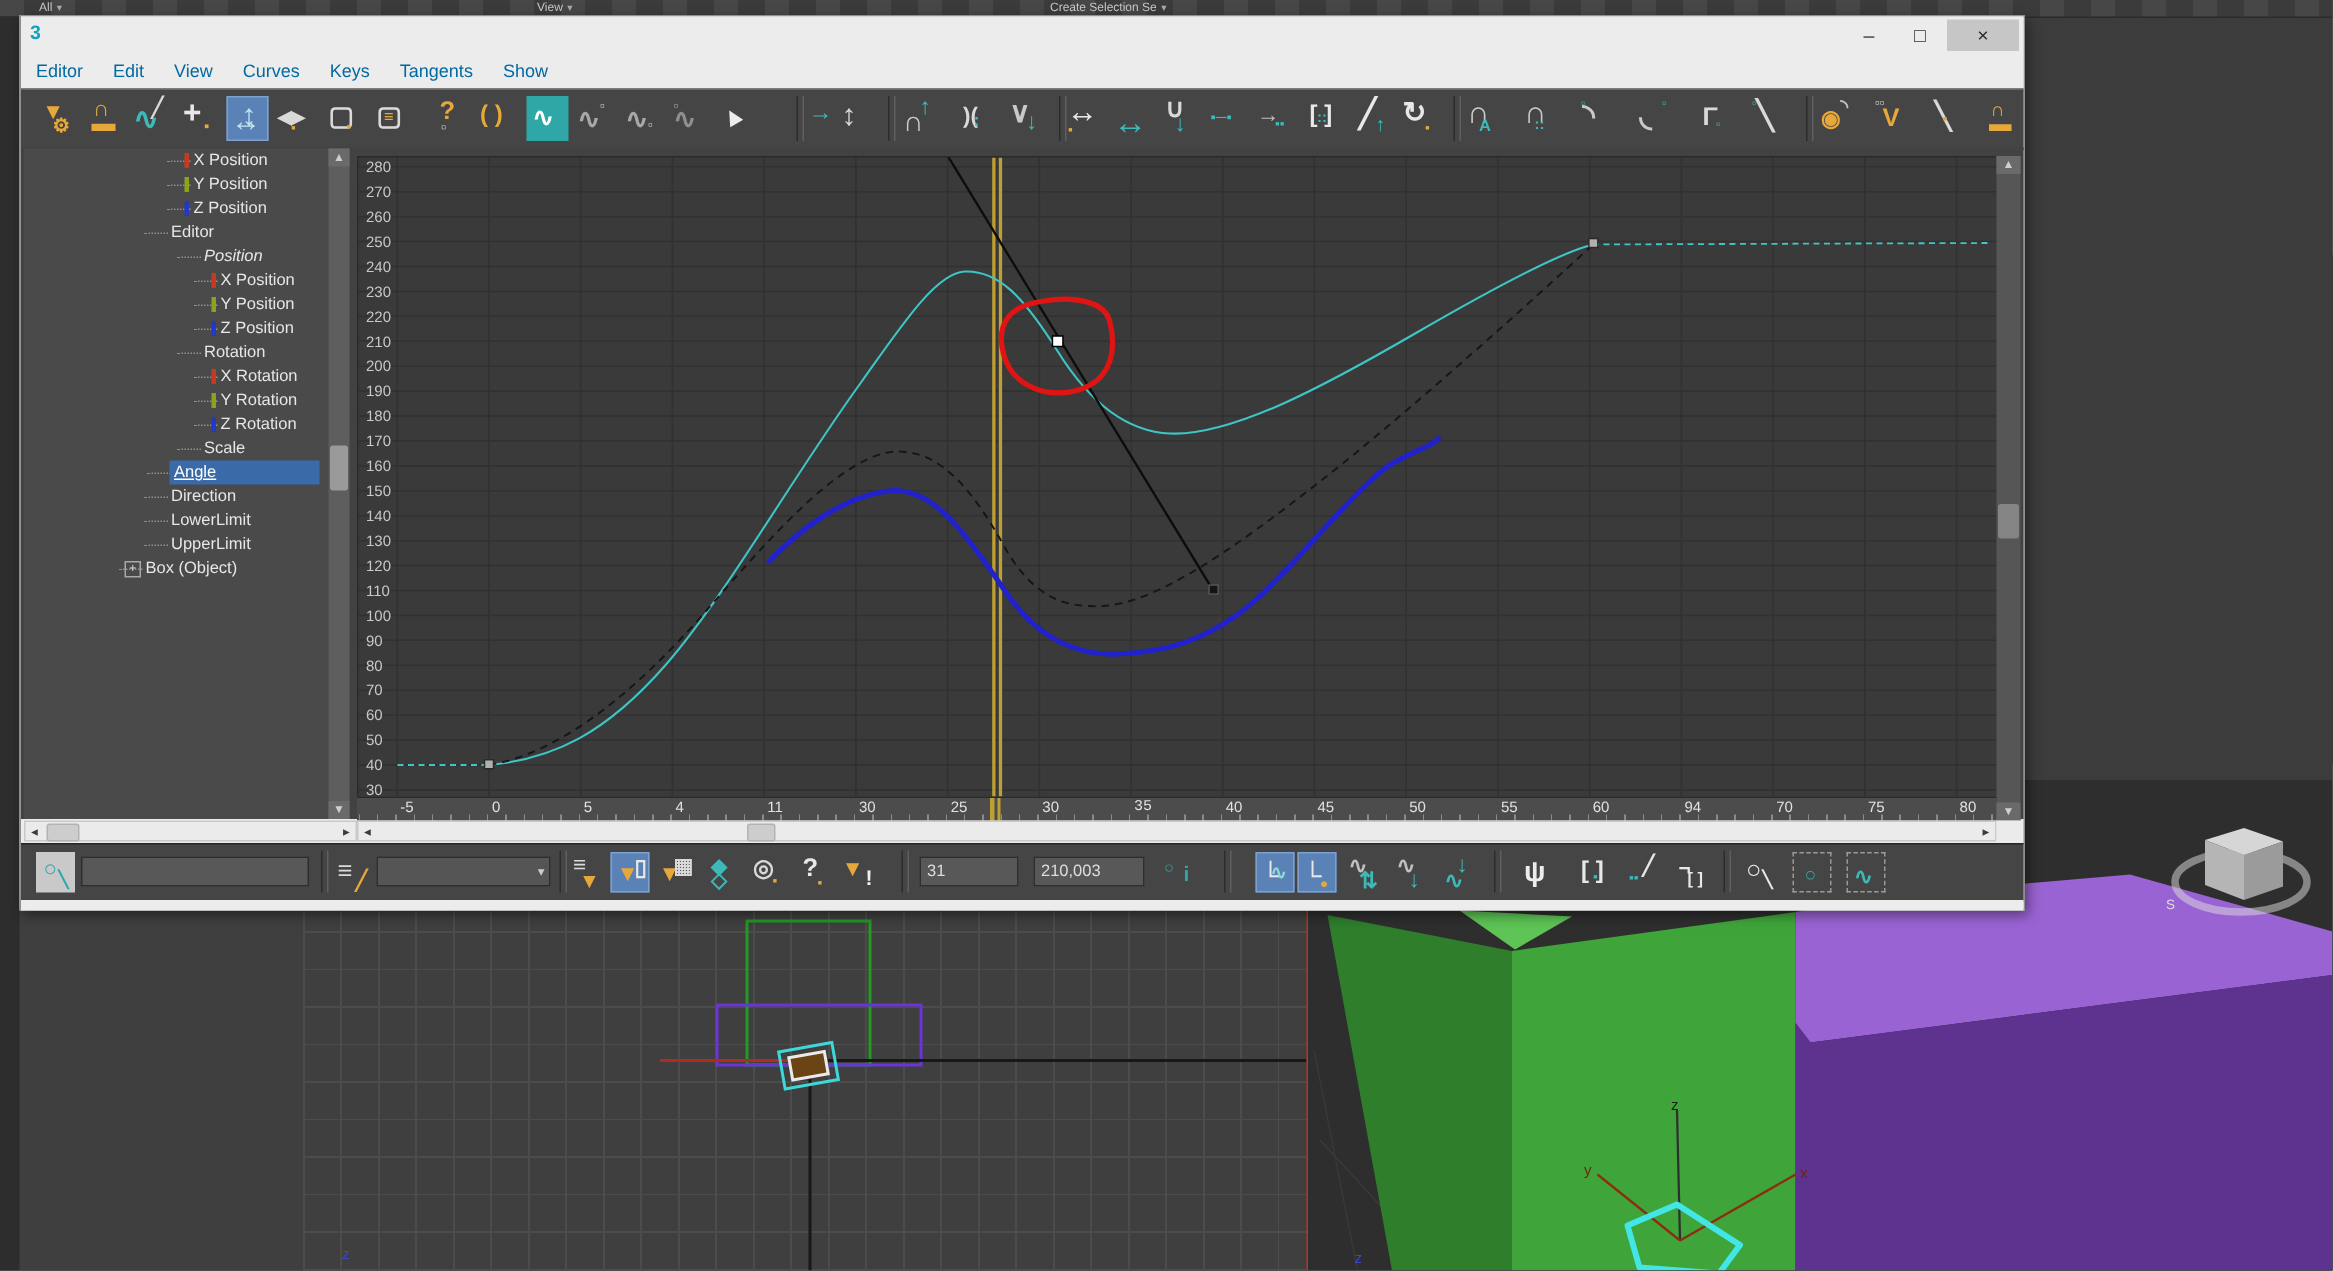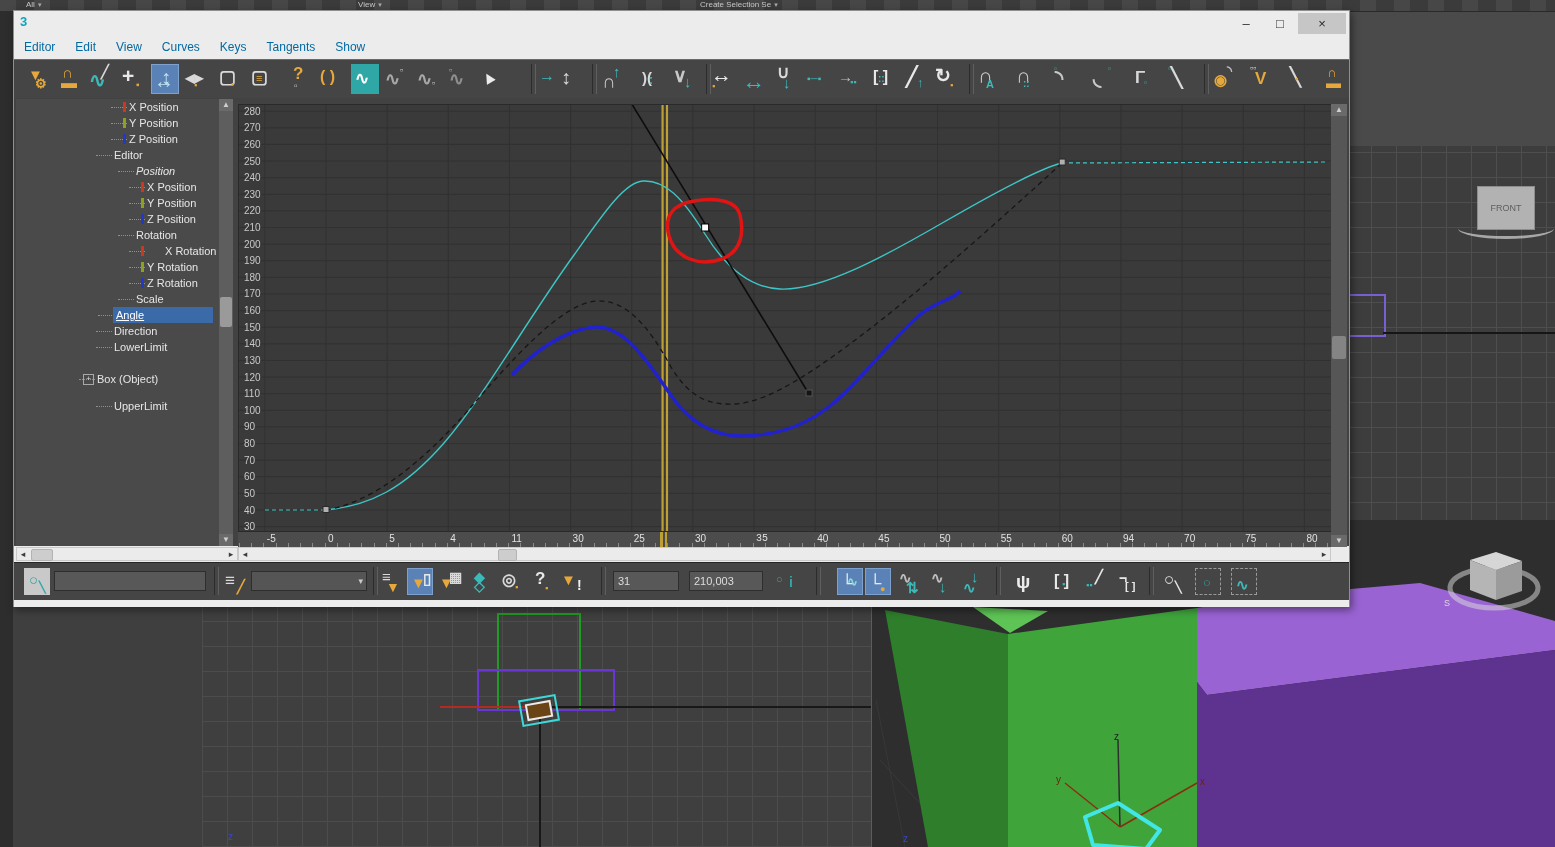--- a/index.html
+++ b/index.html
@@ -101,30 +101,20 @@
 
 <div class="screen">
 
   <div class="app-strip" id="app-strip">
       <span class="as-item" style="left: 26px;">All<span class="caret">▾</span></span>
       <span class="as-item" style="left: 358px;">View<span class="caret">▾</span></span>
       <span class="as-item" style="left: 700px;">Create Selection Se<span class="caret">▾</span></span>
     </div>
   <div class="left-strip"></div>
 
-  <div class="vp-front">
-    <div class="vpf-top"></div>
-    <div class="vpf-grid">
-      <div class="front-ring"></div>
-      <div class="front-cube">FRONT</div>
-      <div class="vpf-prect"></div>
-      <div class="vpf-bline"></div>
-    </div>
-    <div class="vpf-bottom"></div>
-  </div>
 
   <div class="vp-top">
     <div class="vpt-grid"></div>
     <div class="gr-rect"></div>
     <div class="pu-rect"></div>
     <div class="red-axis"></div>
     <div class="blk-h"></div>
     <div class="blk-v"></div>
     <div class="obj-outer"></div>
     <div class="obj-inner"></div>
@@ -348,21 +338,21 @@
         </div>
         <div class="trow" style="top: 200px; --ind: 130px;">
           <span class="axbar" style="left: 124px; background: rgb(36, 56, 200);"></span>
           <span class="lbl" style="left: 130px;">Z Position</span>
         </div>
         <div class="trow" style="top: 216px; --ind: 119px;">
           <span class="lbl" style="left: 119px;">Rotation</span>
         </div>
         <div class="trow" style="top: 232px; --ind: 130px;">
           <span class="axbar" style="left: 124px; background: rgb(200, 57, 31);"></span>
-          <span class="lbl" style="left: 148px;">X Rotation</span>
+          <span class="lbl" style="left: 130px;">X Rotation</span>
         </div>
         <div class="trow" style="top: 248px; --ind: 130px;">
           <span class="axbar" style="left: 124px; background: rgb(138, 162, 28);"></span>
           <span class="lbl" style="left: 130px;">Y Rotation</span>
         </div>
         <div class="trow" style="top: 264px; --ind: 130px;">
           <span class="axbar" style="left: 124px; background: rgb(36, 56, 200);"></span>
           <span class="lbl" style="left: 130px;">Z Rotation</span>
         </div>
         <div class="trow" style="top: 280px; --ind: 119px;">
@@ -371,21 +361,21 @@
         <div class="trow sel" style="top: 296px; text-align: right; --ind: 99px;">
           <span class="hlbg" style="left: 96px; width: 100px;"></span>
           <span class="lbl" style="left: 99px;">Angle</span>
         </div>
         <div class="trow" style="top: 312px; --ind: 97px;">
           <span class="lbl" style="left: 97px;">Direction</span>
         </div>
         <div class="trow" style="top: 328px; --ind: 97px;">
           <span class="lbl" style="left: 97px;">LowerLimit</span>
         </div>
-        <div class="trow" style="top: 344px; margin-top: 43px; --ind: 97px;">
+        <div class="trow" style="top: 344px; --ind: 97px;">
           <span class="lbl" style="left: 97px;">UpperLimit</span>
         </div>
         <div class="trow" style="top: 360px; --ind: 80px;">
           <span class="expbox" style="left: 66px;">+</span>
           <span class="lbl" style="left: 80px;">Box (Object)</span>
         </div>
       </div>
 
     <div class="vscroll" style="left:205px;top:88px;height:447px;">
       <div class="arr" style="top:0;">▲</div>

